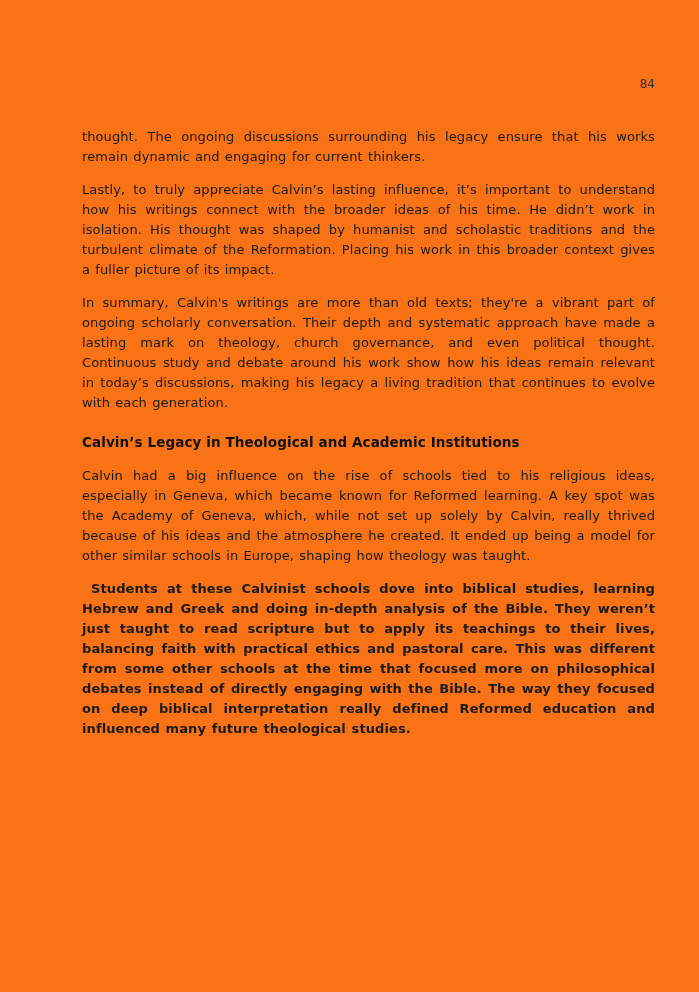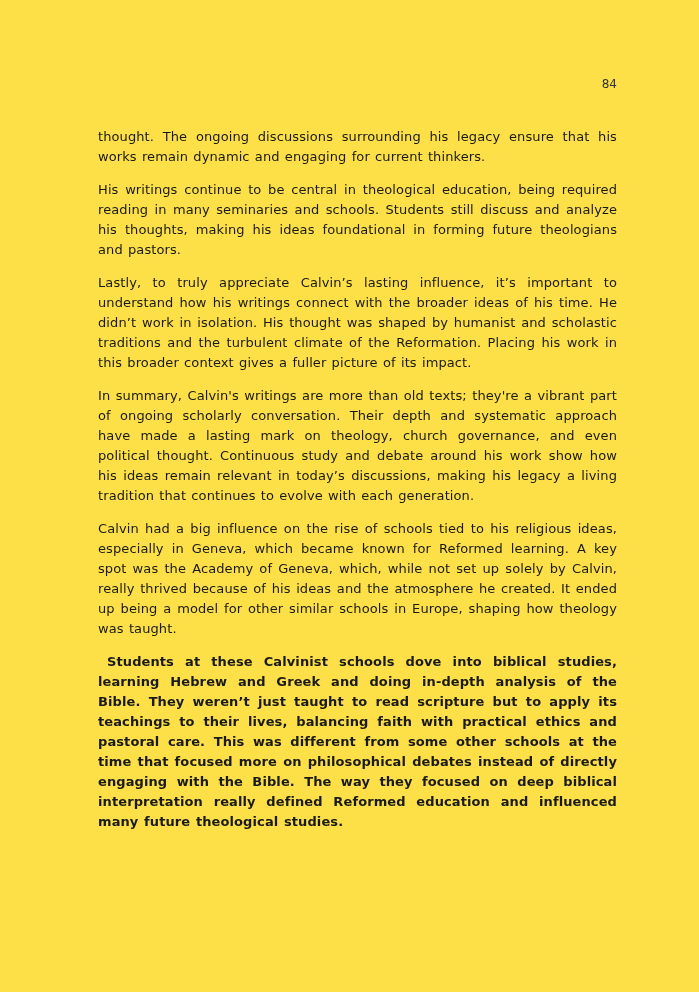--- a/index.html
+++ b/index.html
@@ -4,36 +4,36 @@
 <style>
   html, body {
     margin: 0;
     padding: 0;
     background: #ffffff;
   }
   .page {
     position: relative;
     width: 699px;
     height: 992px;
-    background: #fde047;
+    background: #f97316;
     box-sizing: border-box;
-    padding: 78px 82px 0 82px;
+    padding: 78px 44px 0 82px;
     font-family: "DejaVu Sans", "Liberation Sans", sans-serif;
     color: #1a1a1a;
     overflow: hidden;
   }
   .page-number {
     text-align: right;
     font-size: 12px;
     line-height: 13px;
     color: #333333;
     margin: 0 0 36px 0;
   }
   .body-text p {
-    margin: 0 0 13px 16px;
+    margin: 0 0 13px 0;
     font-size: 13px;
     line-height: 20px;
     text-align: justify;
     text-justify: inter-word;
     letter-spacing: 0.1px;
     word-spacing: 1px;
   }
   .body-text p.indent-first {
     text-indent: 9px;
     font-weight: bold;
@@ -51,26 +51,26 @@
 <body>
 
 <div class="page">
 
   <div class="page-number">84</div>
 
   <div class="body-text">
 
     <p>thought. The ongoing discussions surrounding his legacy ensure that his works remain dynamic and engaging for current thinkers.</p>
 
-    <p>His writings continue to be central in theological education, being required reading in many seminaries and schools. Students still discuss and analyze his thoughts, making his ideas foundational in forming future theologians and pastors.</p>
 
     <p>Lastly, to truly appreciate Calvin’s lasting influence, it’s important to understand how his writings connect with the broader ideas of his time. He didn’t work in isolation. His thought was shaped by humanist and scholastic traditions and the turbulent climate of the Reformation. Placing his work in this broader context gives a fuller picture of its impact.</p>
 
     <p>In summary, Calvin's writings are more than old texts; they're a vibrant part of ongoing scholarly conversation. Their depth and systematic approach have made a lasting mark on theology, church governance, and even political thought. Continuous study and debate around his work show how his ideas remain relevant in today’s discussions, making his legacy a living tradition that continues to evolve with each generation.</p>
 
+    <h2 class="section-heading">Calvin’s Legacy in Theological and Academic Institutions</h2>
 
     <p>Calvin had a big influence on the rise of schools tied to his religious ideas, especially in Geneva, which became known for Reformed learning. A key spot was the Academy of Geneva, which, while not set up solely by Calvin, really thrived because of his ideas and the atmosphere he created. It ended up being a model for other similar schools in Europe, shaping how theology was taught.</p>
 
     <p class="indent-first">Students at these Calvinist schools dove into biblical studies, learning Hebrew and Greek and doing in-depth analysis of the Bible. They weren’t just taught to read scripture but to apply its teachings to their lives, balancing faith with practical ethics and pastoral care. This was different from some other schools at the time that focused more on philosophical debates instead of directly engaging with the Bible. The way they focused on deep biblical interpretation really defined Reformed education and influenced many future theological studies.</p>
 
   </div>
 
 </div>
 
 </body></html>

